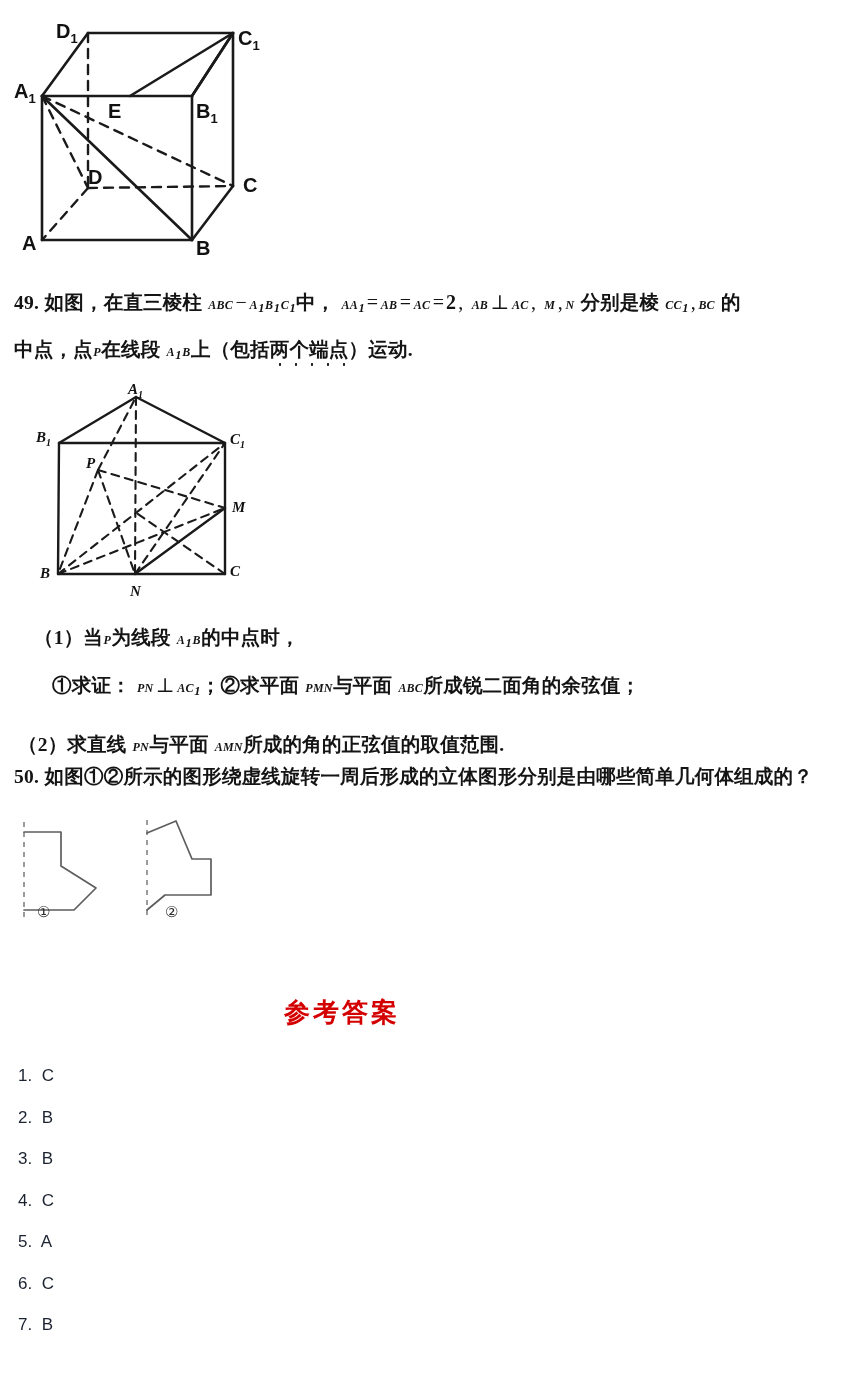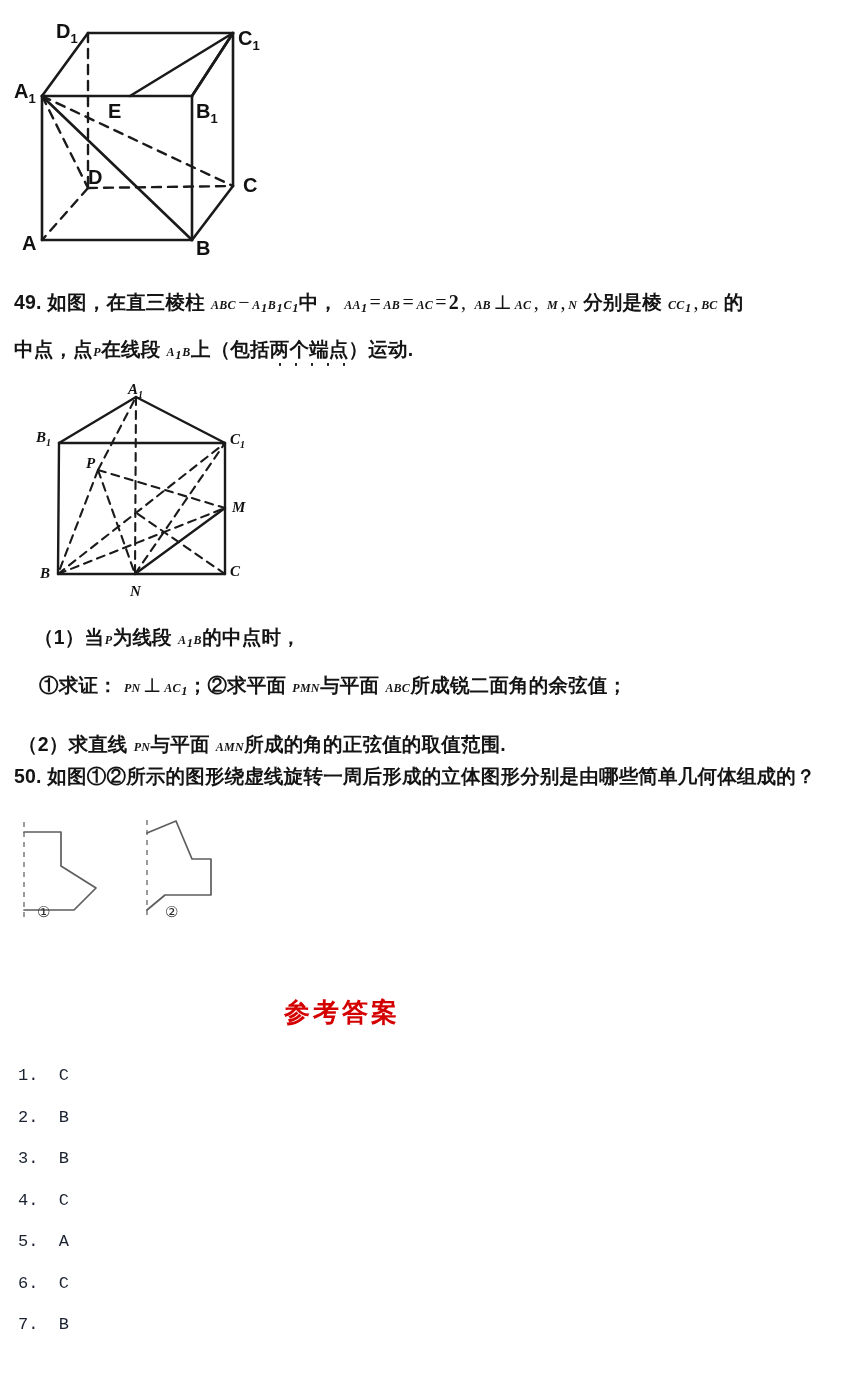--- a/index.html
+++ b/index.html
@@ -30,21 +30,21 @@
   
   .qtext {
     position: absolute;
     font-size: 19.5px;
     line-height: 1.95;
     letter-spacing: 0.2px;
     color: #141414;
     font-family: "Liberation Sans", "DejaVu Sans", sans-serif;
     font-weight: 600;
   }
-  .qtext .cn { font-family: Liberation Sans, sans-serif; font-weight: 600; }
+  .qtext .cn { font-family: Liberation Serif, serif; font-weight: 600; }
   .mi {
     font-family: "Liberation Serif", "DejaVu Serif", serif;
     font-style: italic;
     font-weight: 600;
     font-size: 12px;
     padding: 0 0.5px;
   }
   .mn {
     font-family: "Liberation Serif", "DejaVu Serif", serif;
     font-style: normal;
@@ -78,21 +78,21 @@
     height: 3px;
     background-image: radial-gradient(circle, #222 0 1.1px, transparent 1.3px);
     background-size: 16px 3px;
     background-repeat: repeat-x;
     background-position: 0 center;
   }
 
   .line49a { top: 283px; left: 14px; width: 850px; }
   .line49b { top: 330px; left: 14px; width: 700px; }
   .sub1    { top: 618px; left: 26px; width: 600px; margin-left: 8px; }
-  .sub1a   { top: 666px; left: 39px; width: 800px; }
+  .sub1a   { top: 666px; left: 52px; width: 800px; }
   .sub2    { top: 718px; left: 18px; width: 700px; margin-top: 7px; }
   .line50  { top: 757px; left: 14px; width: 850px; }
 
   
   .ans-heading {
     position: absolute;
     top: 995px;
     left: 0;
     width: 684px;
     text-align: center;
@@ -104,21 +104,21 @@
   }
 
   
   .ans-list {
     position: absolute;
     top: 1055px;
     left: 18px;
     width: 300px;
   }
   .ans-item {
-    font-family: Liberation Mono, monospace;
+    font-family: Liberation Sans, sans-serif;
     font-size: 17px;
     color: #1b2330;
     height: 41.5px;
     line-height: 41.5px;
     white-space: pre;
   }
 
   .figcap {
     position: absolute;
     font-size: 15px;

